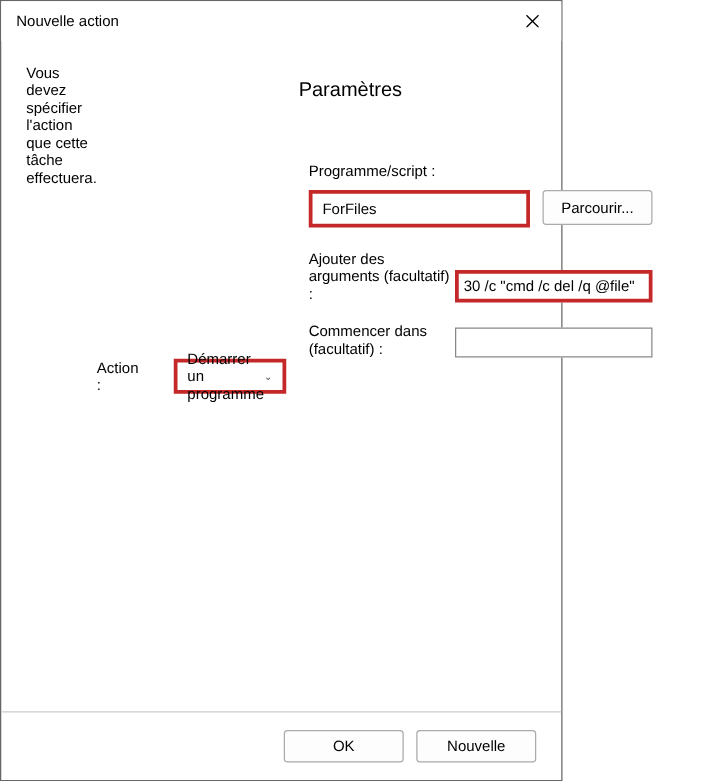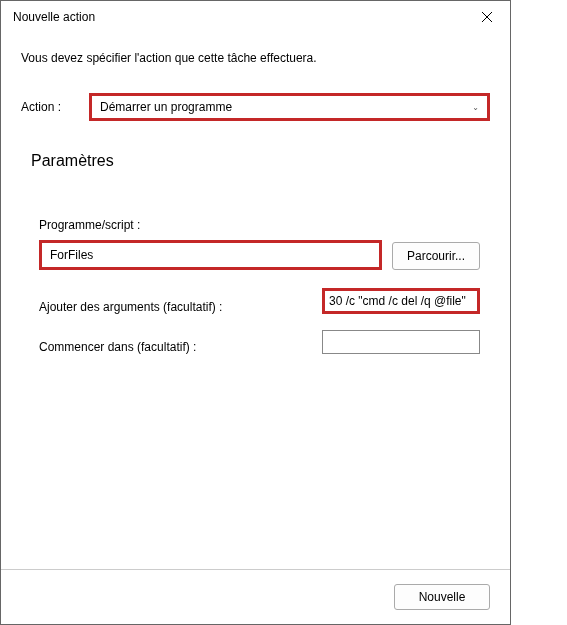--- a/index.html
+++ b/index.html
@@ -8,21 +8,21 @@
       padding: 0;
     }
     body {
       font-family: "Segoe UI", Tahoma, sans-serif;
       background: #ffffff;
       width: 567px;
       height: 625px;
       overflow: hidden;
     }
     .window {
-      width: 511px;
+      width: 450px;
       height: 625px;
       background: #ffffff;
       border: 1px solid #666;
       display: flex;
       flex-direction: column;
     }
     .titlebar {
       display: flex;
       align-items: center;
       justify-content: space-between;
@@ -43,21 +43,20 @@
       cursor: pointer;
     }
     .close-btn svg {
       width: 10px;
       height: 10px;
     }
     .content {
       flex: 1;
       padding: 18px 20px 0 20px;
       display: flex;
-      flex-direction: column;
     }
     .instruction {
       font-size: 12px;
       color: #000;
       margin-bottom: 28px;
     }
     .action-row {
       display: flex;
       align-items: center;
       gap: 12px;
@@ -102,21 +101,21 @@
     .label {
       font-size: 12px;
       color: #000;
       margin-bottom: 8px;
       display: block;
     }
     .program-row {
       display: flex;
       gap: 10px;
       margin-bottom: 18px;
-      align-items: flex-end;
+      align-items: flex-start;
     }
     .program-input {
       flex: 1;
       height: 30px;
       border: 3px solid #c42828;
       background: #fff;
       padding: 0 8px;
       font-size: 12px;
       font-family: inherit;
       color: #000;
@@ -221,15 +220,16 @@
 
         <div class="field-row">
           <span class="field-label">Commencer dans (facultatif) :</span>
           <input type="text" class="start-input" value="" style="">
         </div>
       </div>
     </div>
   </div>
 
   <div class="footer">
+    <button class="footer-btn">OK</button>
     <button class="footer-btn">Nouvelle</button>
   </div>
 </div>
 
 </body></html>

